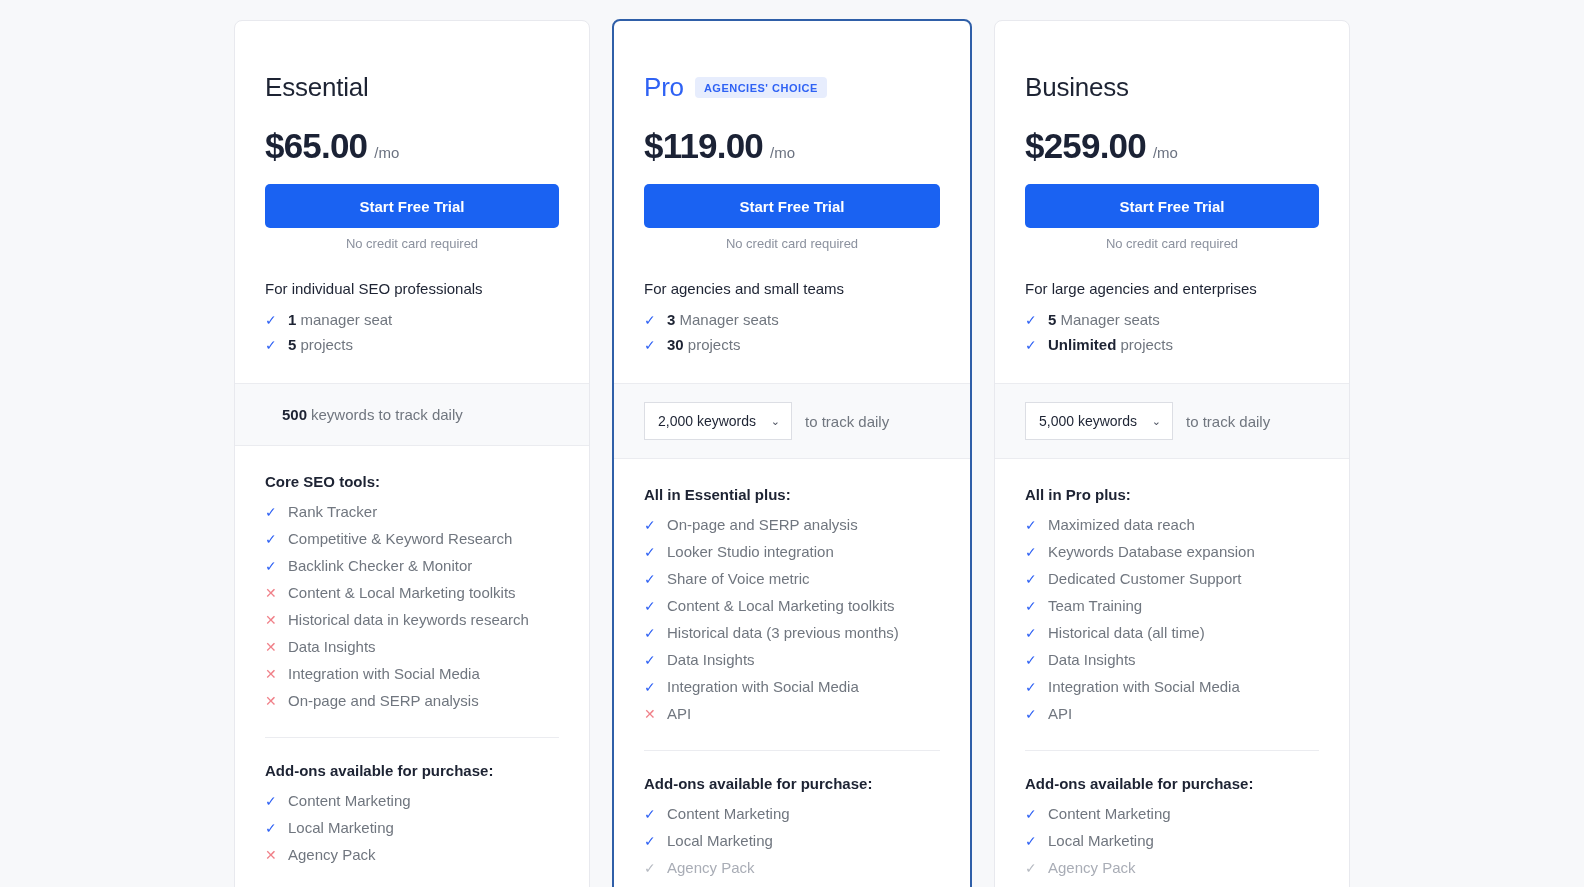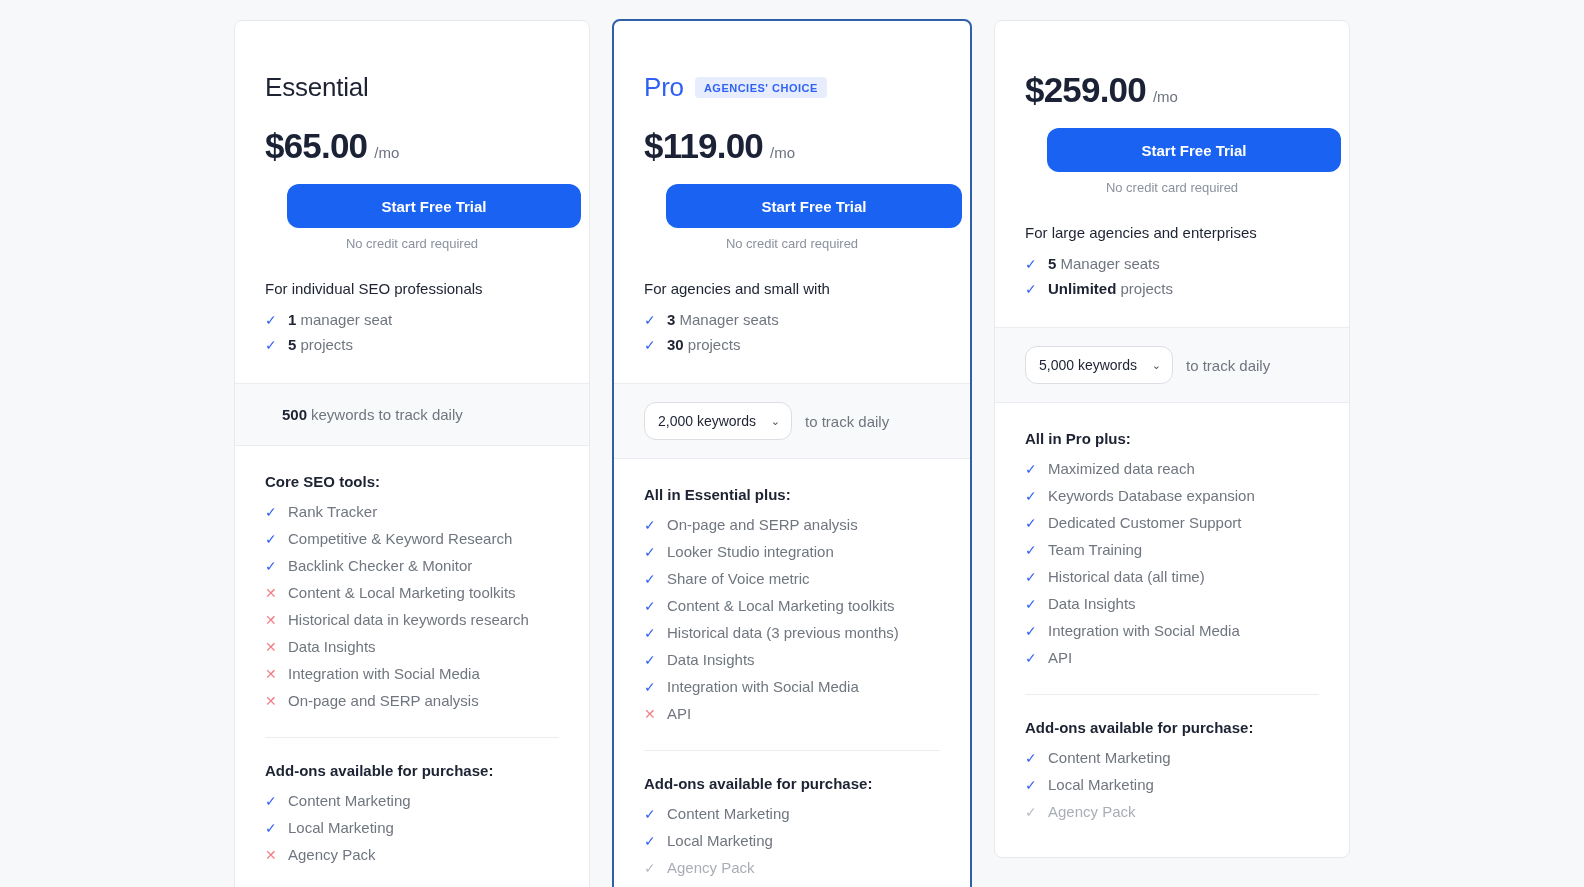--- a/index.html
+++ b/index.html
@@ -69,27 +69,26 @@
     letter-spacing: -0.8px;
   }
   .price-per { font-size: 15px; color: #6b7280; }
   .cta {
     display: block;
     width: 100%;
     margin-top: 18px;
     background: #1a62f2;
     color: #ffffff;
     border: none;
-    border-radius: 12px;
+    border-radius: 5px;
     height: 44px;
     font-size: 15px;
     font-weight: 700;
     font-family: "Liberation Sans", sans-serif;
     cursor: pointer;
-    margin-left: 22px;
   }
   .note {
     text-align: center;
     font-size: 13px;
     color: #8b919e;
     margin-top: 8px;
   }
   .audience {
     font-size: 15px;
     font-weight: 400;
@@ -120,21 +119,21 @@
     gap: 13px;
     min-height: 63px;
   }
   .kw-static { font-size: 15px; color: #70767f; }
   .kw-static .qty { color: #1d2333; font-weight: 700; margin-right: 4px; margin-left: 17px; }
   .kw-select {
     appearance: none;
     -webkit-appearance: none;
     background: #ffffff;
     border: 1px solid #dcdee4;
-    border-radius: 12px;
+    border-radius: 0;
     height: 38px;
     padding: 0 34px 0 13px;
     font-size: 14px;
     color: #1d2333;
     font-family: "Liberation Sans", sans-serif;
     cursor: pointer;
   }
   .select-shell { position: relative; display: inline-flex; }
   .select-shell .chev {
     position: absolute;
@@ -260,21 +259,21 @@
         <div class="plan-head">
           <span class="plan-name accent">Pro</span>
           <span class="badge">AGENCIES' CHOICE</span>
         </div>
         <div class="price-row">
           <span class="price">$119.00</span>
           <span class="price-per">/mo</span>
         </div>
         <button class="cta">Start Free Trial</button>
         <div class="note">No credit card required</div>
-        <div class="audience">For agencies and small with</div>
+        <div class="audience">For agencies and small teams</div>
         <ul class="spec-list">
           <li>
             <span class="mark yes">✓</span>
             <span><span class="qty">3</span> <span>Manager seats</span></span>
           </li>
           <li>
             <span class="mark yes">✓</span>
             <span><span class="qty">30</span> <span>projects</span></span>
           </li>
         </ul>
@@ -337,20 +336,23 @@
           </li>
           <li class="dim">
             <span class="mark muted">✓</span>
             <span>Agency Pack</span>
           </li>
         </ul>
       </div>
     </div>
     <div class="card">
       <div class="card-top">
+        <div class="plan-head">
+          <span class="plan-name">Business</span>
+        </div>
         <div class="price-row">
           <span class="price">$259.00</span>
           <span class="price-per">/mo</span>
         </div>
         <button class="cta">Start Free Trial</button>
         <div class="note">No credit card required</div>
         <div class="audience">For large agencies and enterprises</div>
         <ul class="spec-list">
           <li>
             <span class="mark yes">✓</span>

